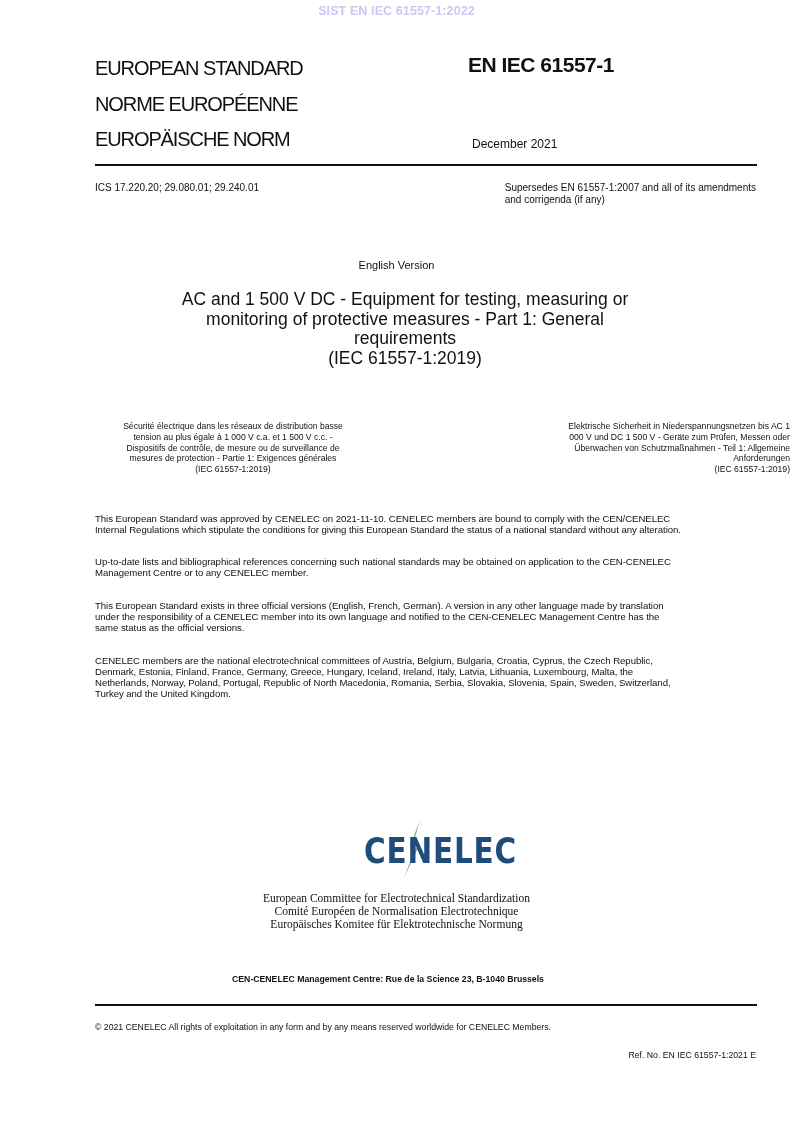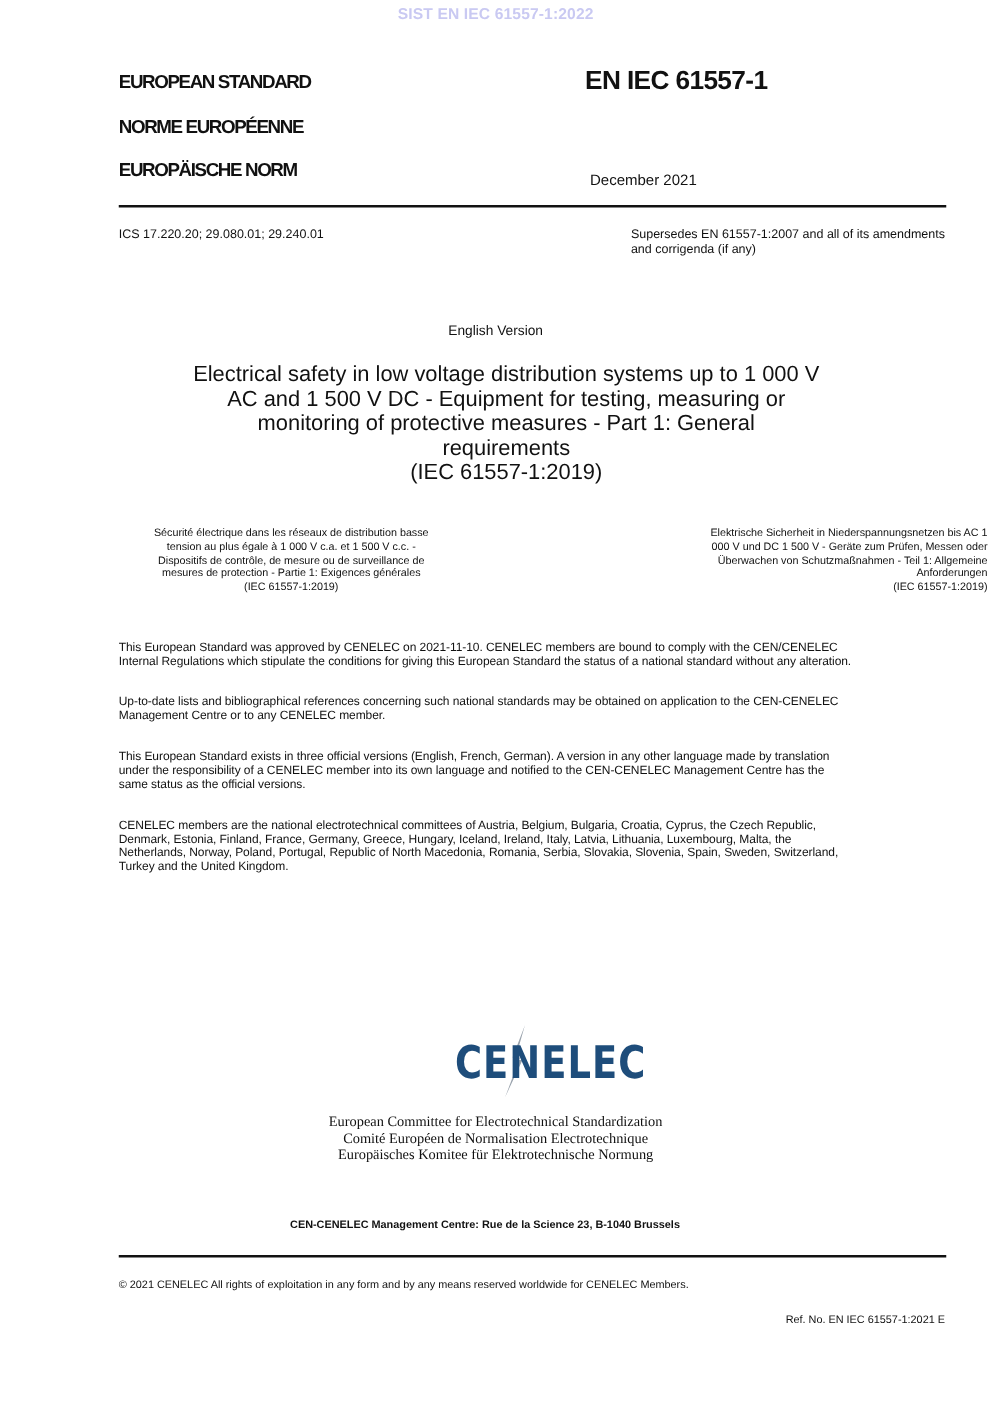--- a/index.html
+++ b/index.html
@@ -5,21 +5,21 @@
   html, body { margin: 0; padding: 0; }
   body {
     width: 793px; height: 1122px; background: #ffffff; position: relative;
     font-family: "Liberation Sans", sans-serif; color: #111; overflow: hidden;
   }
   .abs { position: absolute; }
   .watermark {
     top: 4px; left: 0; width: 793px; text-align: center;
     font-size: 12.5px; font-weight: bold; color: #c9c9f2; letter-spacing: 0.1px;
   }
-  .std-name { left: 95px; font-size: 15px; letter-spacing: -1.1px; color: #111; font-weight: bold; }
+  .std-name { left: 95px; font-size: 20px; letter-spacing: -1.1px; color: #111; }
   .std-number { left: 468px; top: 53px; font-size: 21px; font-weight: bold; letter-spacing: -0.5px; }
   .date { left: 472px; top: 137px; font-size: 12px; }
   .rule { left: 95px; width: 662px; height: 2px; background: #111; }
   .ics { left: 95px; top: 182px; font-size: 10px; }
   .supersedes { right: 37px; top: 182px; font-size: 10px; text-align: left; line-height: 11.5px; }
   .eng-version { left: 0; width: 793px; top: 259px; text-align: center; font-size: 11px; }
   .title-en { left: 140px; width: 530px; top: 290px; text-align: center; font-size: 17.5px; line-height: 19.6px; }
   .title-fr { left: 90px; width: 286px; top: 421px; text-align: center; font-size: 8.6px; line-height: 10.8px; }
   .title-de { left: 484px; width: 306px; top: 421px; text-align: right; font-size: 8.6px; line-height: 10.8px; }
   .para { left: 95px; width: 672px; font-size: 9.6px; line-height: 11px; letter-spacing: -0.05px; }
@@ -52,21 +52,20 @@
 
 <div class="abs ics">ICS 17.220.20; 29.080.01; 29.240.01</div>
 <div class="abs supersedes">
   <div>Supersedes  EN 61557-1:2007 and all of its amendments</div>
   <div>and corrigenda (if any)</div>
 </div>
 
 <div class="abs eng-version">English Version</div>
 
 <div class="abs title-en">
-  <div>Electrical safety in low voltage distribution systems up to 1 000 V</div>
   <div>AC and 1 500 V DC - Equipment for testing, measuring or</div>
   <div>monitoring of protective measures - Part 1: General</div>
   <div>requirements</div>
   <div>(IEC 61557-1:2019)</div>
 </div>
 
 <div class="abs title-fr">
   <div>Sécurité électrique dans les réseaux de distribution basse</div>
   <div>tension au plus égale à 1 000 V c.a. et 1 500 V c.c. -</div>
   <div>Dispositifs de contrôle, de mesure ou de surveillance de</div>

